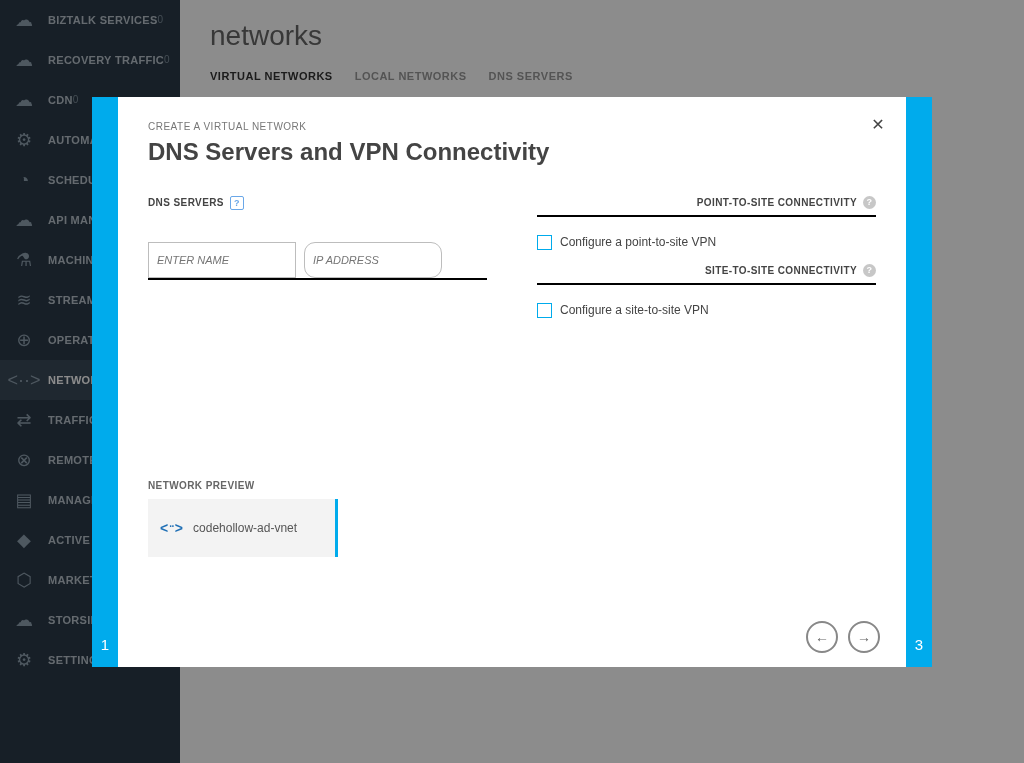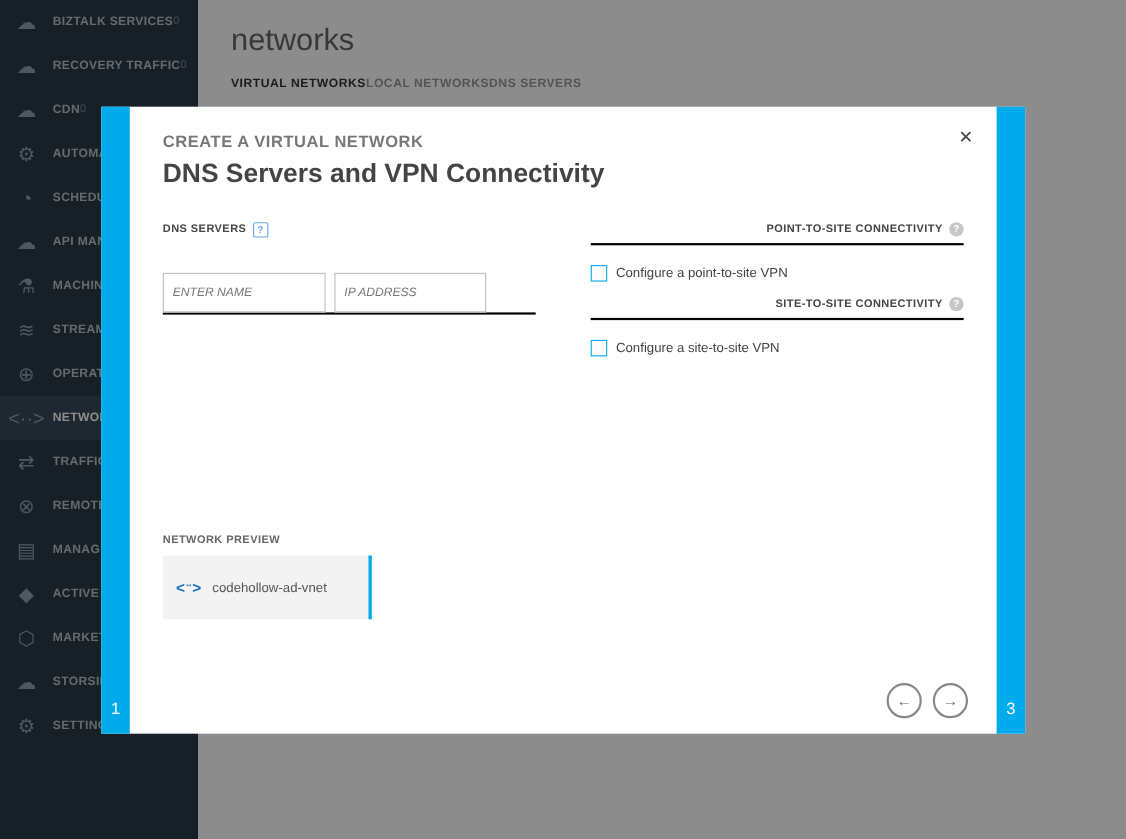--- a/index.html
+++ b/index.html
@@ -24,21 +24,21 @@
     width: 28px; height: 28px; flex: 0 0 28px;
     display: flex; align-items: center; justify-content: center;
     font-size: 18px; color: #8fa0af;
   }
   .bg-sidebar .sb-text { display: flex; }
   .bg-sidebar .sb-label { font-weight: 600; letter-spacing: 0.3px; white-space: nowrap; overflow: hidden; }
   .bg-sidebar .sb-count { font-size: 10px; color: #7d8c99; }
 
   .bg-main { flex: 1; background: #fff; padding: 20px 30px; }
   .bg-title { font-size: 28px; font-weight: 300; color: #666; margin-bottom: 18px; }
-  .bg-tabs { display: flex; font-size: 11px; letter-spacing: 0.5px; }
+  .bg-tabs { display: flex; gap: 22px; font-size: 11px; letter-spacing: 0.5px; }
   .bg-tab { color: #999; text-transform: uppercase; font-weight: 600; }
   .bg-tab.active { color: #333; }
 
   
   .overlay {
     position: absolute; inset: 0;
     background: rgba(0,0,0,0.45);
     display: flex; align-items: center; justify-content: center;
   }
   .wizard {
@@ -54,21 +54,21 @@
   }
   .wizard-sidebar.right { justify-content: flex-end; }
   .wizard-body { flex: 1; padding: 24px 30px 16px 30px; display: flex; flex-direction: column; position: relative; }
 
   .wiz-close {
     position: absolute; top: 18px; right: 18px;
     width: 20px; height: 20px; font-size: 16px; color: #444;
     display: flex; align-items: center; justify-content: center; cursor: pointer;
   }
 
-  .wiz-breadcrumb { font-size: 15px; letter-spacing: 0.5px; color: #777; text-transform: uppercase; margin-bottom: 6px; font-weight: bold; }
+  .wiz-breadcrumb { font-size: 10px; letter-spacing: 0.5px; color: #777; text-transform: uppercase; margin-bottom: 6px; }
   .wiz-title { font-size: 24px; font-weight: 700; color: #444; margin-bottom: 30px; }
 
   .wiz-columns { display: flex; gap: 50px; }
   .wiz-col { flex: 1; }
 
   .section-label {
     font-size: 10px; font-weight: 700; letter-spacing: 0.4px; color: #444;
     text-transform: uppercase; display: flex; align-items: center; gap: 6px;
     margin-bottom: 10px;
   }
@@ -79,21 +79,21 @@
     font-weight: 700;
   }
   .help-icon.boxed { background:#fff; color:#6aa7e8; border:1px solid #6aa7e8; border-radius:2px; width:14px; height:14px; }
 
   .dns-row { display: flex; border-bottom: 2px solid #000; padding-top: 22px; padding-bottom:0; }
   .dns-input {
     height: 36px; border: 1px solid #bdbdbd; font-size: 11px; font-style: italic; color: #888;
     padding: 0 8px; background: #fff;
   }
   .dns-input.name { width: 148px; margin-right: 8px; }
-  .dns-input.ip   { width: 138px; }
+  .dns-input.ip   { width: 138px; border-radius: 11px; }
   .dns-row-remainder { flex:1; }
 
   .checkbox-row {
     display: flex; align-items: flex-start; gap: 8px; font-size: 12px; color: #444;
     padding: 8px 0 14px 0;
   }
   .cb {
     width: 15px; height: 15px; border: 1px solid #00abec; background: #fff;
   }
 

